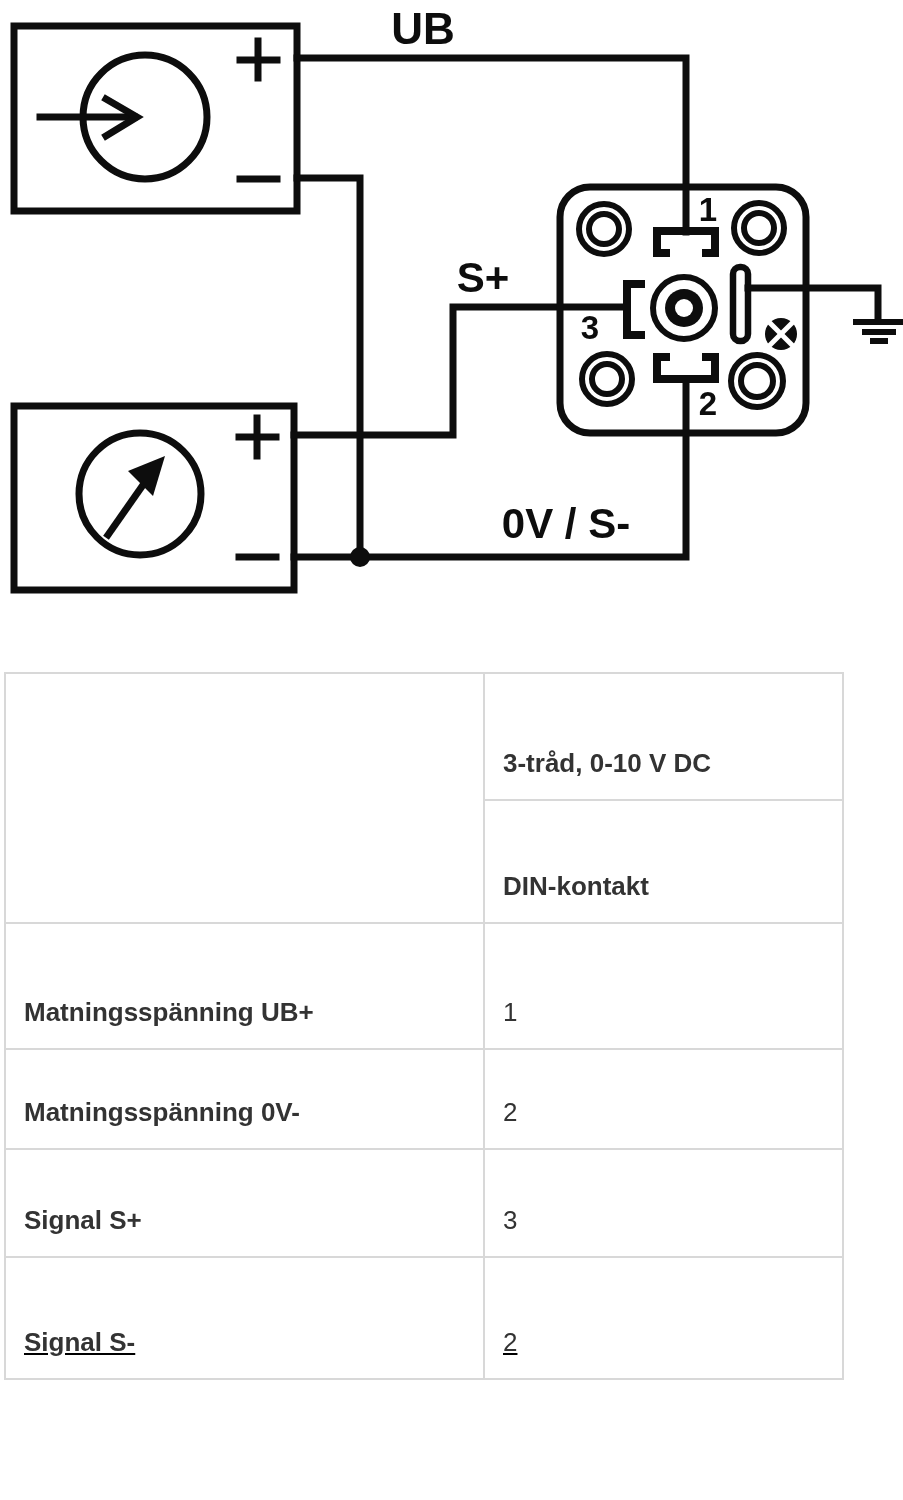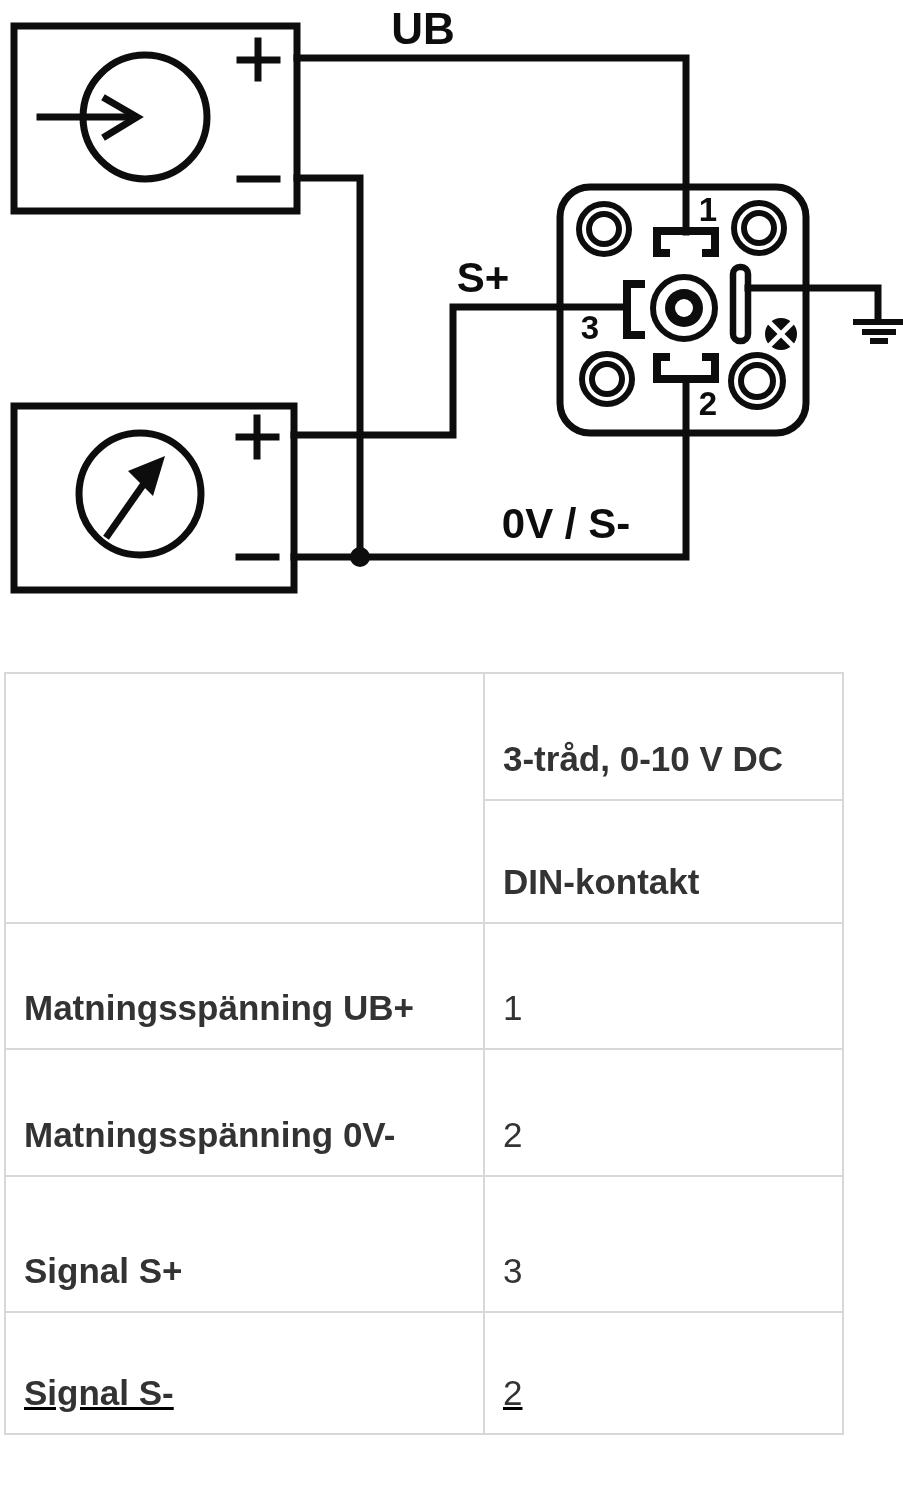--- a/index.html
+++ b/index.html
@@ -10,21 +10,21 @@
   .ub-label{font-size:44px;font-weight:bold;fill:#0d0d0d;}
   #diagram{position:absolute;left:0;top:0;}
   table.pinout{
     position:absolute;left:4px;top:672px;width:838px;
     border-collapse:collapse;table-layout:fixed;
   }
   table.pinout td{
     border:2px solid #d8d8d8;
     vertical-align:bottom;
     padding:0 8px 20px 18px;
-    font-size:35px;color:#333333;
+    font-size:26px;color:#333333;
     overflow:hidden;white-space:nowrap;
   }
   td.lbl{font-weight:bold;margin-top:43px;}
   td.val{font-weight:normal;}
   td.hdr{font-weight:bold;}
   .c1{width:479px;}
   .c2{width:359px;}
 </style>
 </head>
 <body>
@@ -126,25 +126,25 @@
     <td class="lbl" rowspan="2"></td>
     <td class="hdr">3-tråd, 0-10 V DC</td>
   </tr>
   <tr style="height:123px;">
     <td class="hdr">DIN-kontakt</td>
   </tr>
   <tr style="height:126px;">
     <td class="lbl">Matningsspänning UB+</td>
     <td class="val">1</td>
   </tr>
-  <tr style="height:127px;padding-left:14px;">
+  <tr style="height:100px;padding-left:14px;">
     <td class="lbl">Matningsspänning 0V-</td>
     <td class="val">2</td>
   </tr>
-  <tr style="height:136px;border-radius:32px;">
+  <tr style="height:108px;border-radius:32px;">
     <td class="lbl">Signal S+</td>
     <td class="val">3</td>
   </tr>
   <tr style="height:122px;text-decoration:underline;">
     <td class="lbl">Signal S-</td>
     <td class="val">2</td>
   </tr>
 </tbody>
   </table>
 

